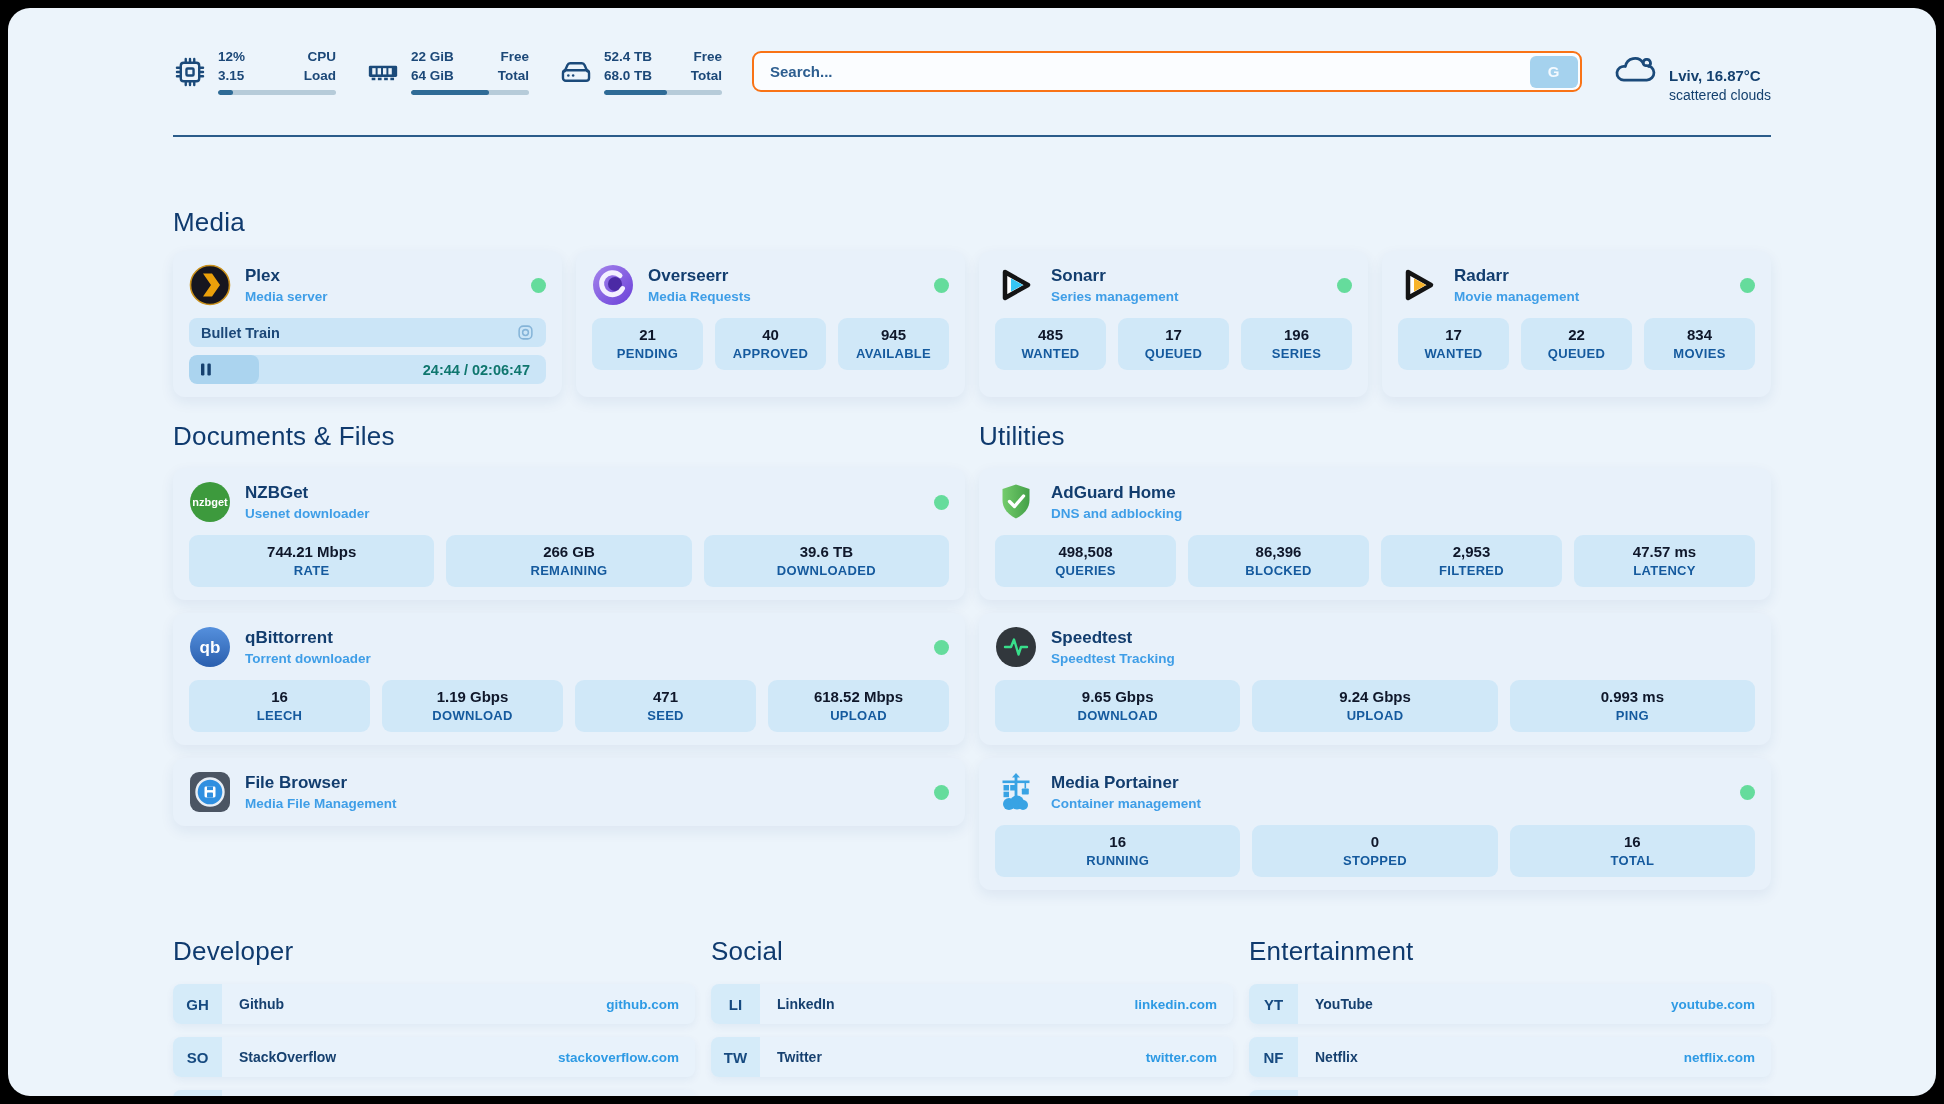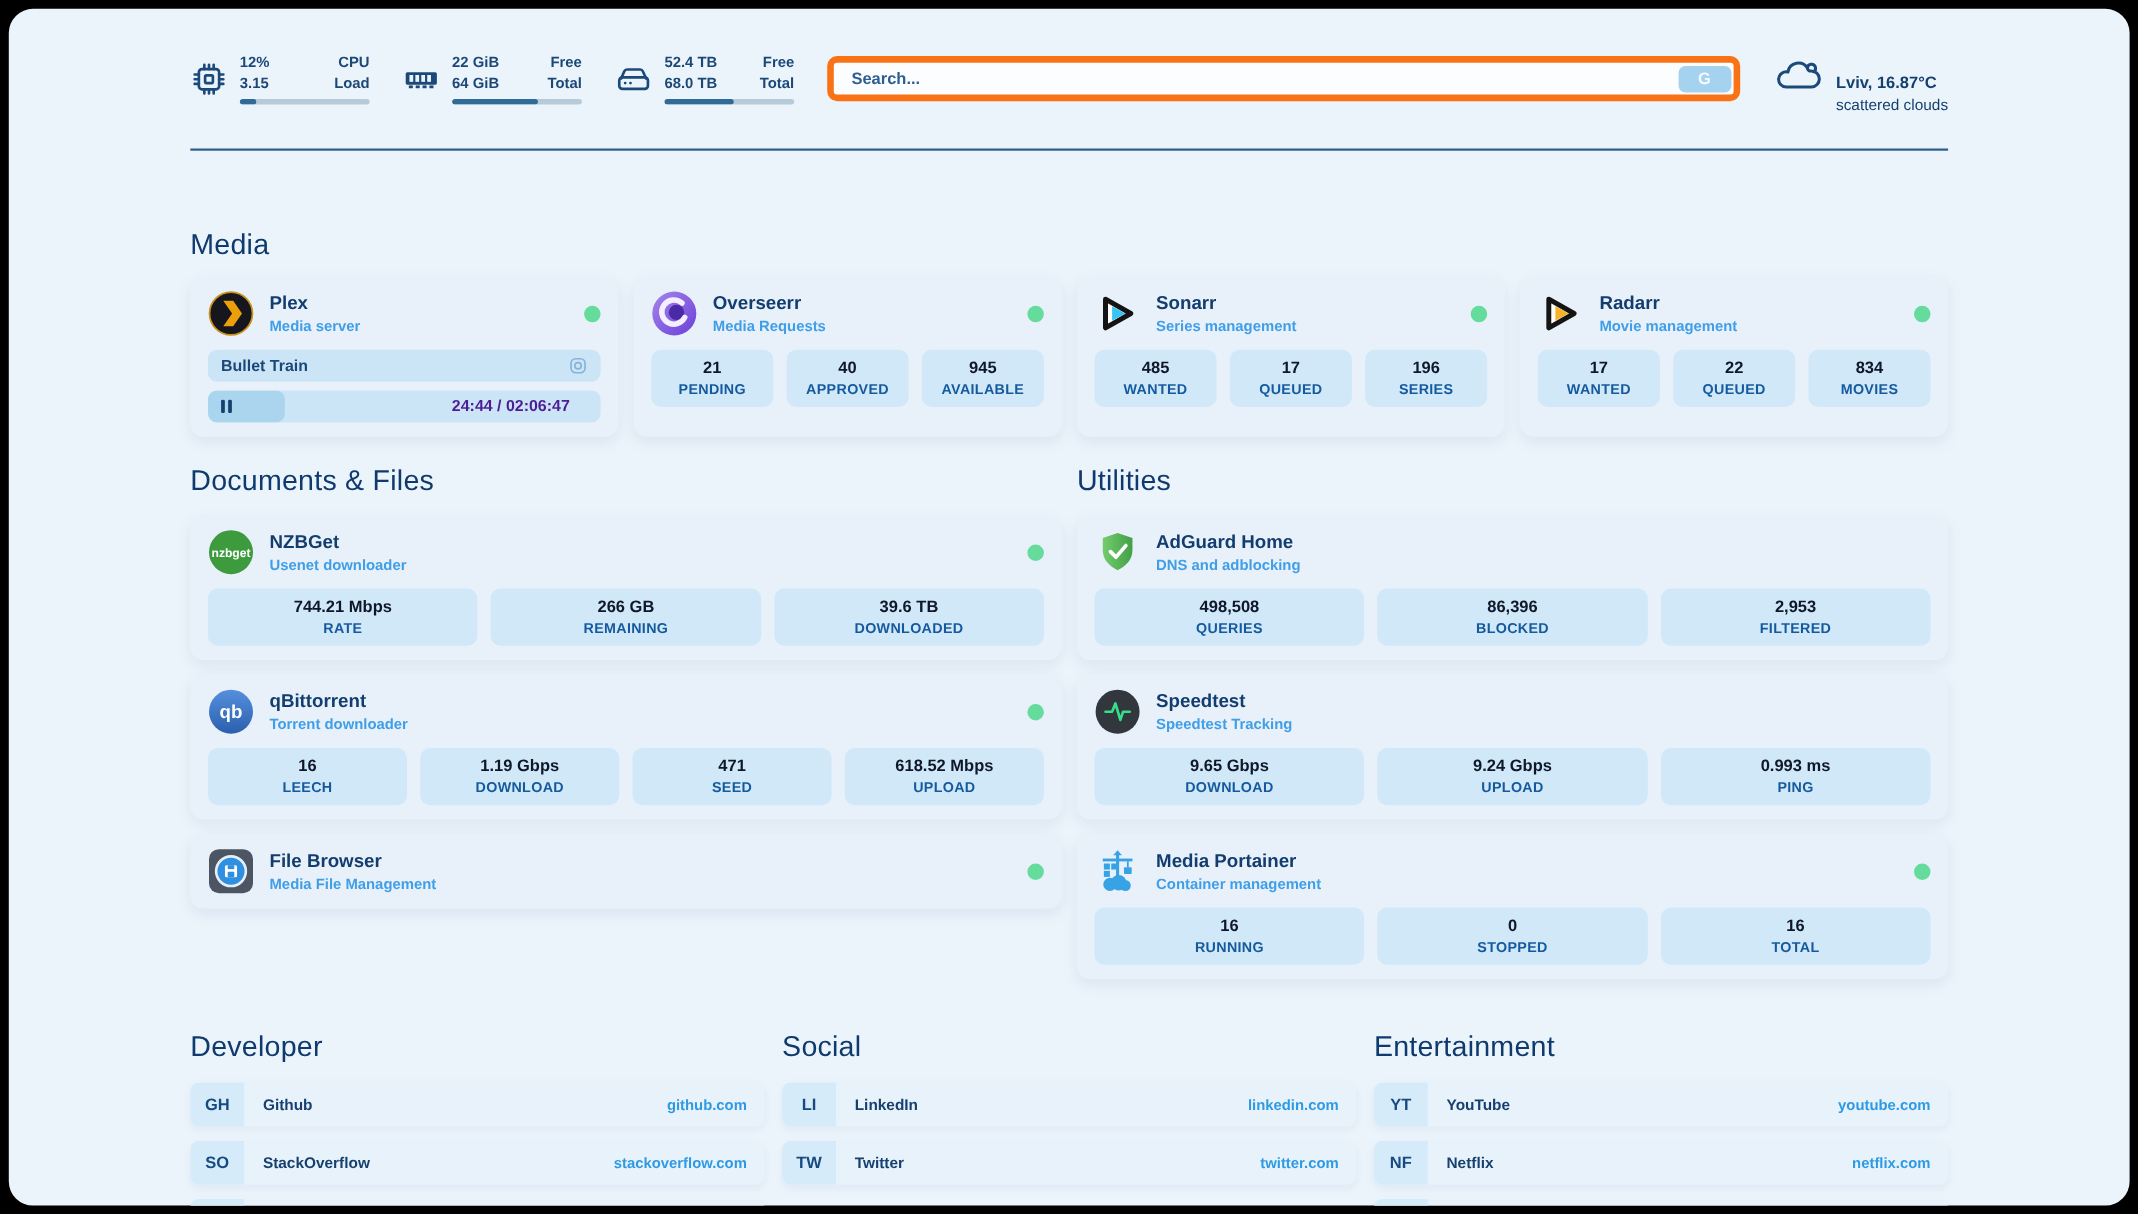--- a/index.html
+++ b/index.html
@@ -15,21 +15,21 @@
   .sys-stat { display:flex; align-items:center; gap:11px; }
   .sys-icon { color:#1b4a7a; display:flex; }
   .sys-body { display:flex; flex-direction:column; width:118px; }
   .sys-text { display:flex; justify-content:space-between; font-size:13.5px;
               font-weight:700; color:#1c4878; line-height:1.35; }
   .sys-vals { display:flex; flex-direction:column; }
   .sys-labels { display:flex; flex-direction:column; text-align:right; }
   .sys-bar { height:5px; background:#b6cbd9; border-radius:3px; margin-top:5px; overflow:hidden; }
   .sys-fill { height:100%; background:#2f6b96; border-radius:3px; }
 
-  .search-wrap { flex:1; display:flex; align-items:stretch; border:6px solid #f97316;
+  .search-wrap { flex:1; display:flex; align-items:stretch; border:2px solid #f97316;
                  background:#fbfdff; border-radius:9px; height:41px; overflow:hidden; }
   .search-input { flex:1; border:none; outline:none; background:transparent; padding:0 16px;
                   font-size:15px; color:#1c4878; font-family:inherit; font-weight:600; }
   .search-input::placeholder { color:#2d5e90; opacity:1; }
   .search-btn { width:48px; margin:2.5px; border:none; border-radius:6px; background:#a5d2ee;
                 color:#f4faff; font-size:15px; font-weight:700; font-family:inherit; cursor:pointer; }
 
   .weather { display:flex; align-items:center; gap:13px; color:#14406e; }
   .weather-txt { display:flex; flex-direction:column; line-height:1.35; }
   .weather-loc { font-size:15px; font-weight:700;margin-top:28px; }
@@ -57,22 +57,22 @@
   .stat-label { font-size:13px; font-weight:700; color:#155a9e; margin-top:3px; letter-spacing:0.3px; }
 
   
   .stream-row { background:#cbe5f7; border-radius:8px; margin-top:12px; display:flex;
                 align-items:center; padding:6px 12px; font-size:14.5px; color:#1c4878; font-weight:700; }
   .stream-gear { margin-left:auto; display:flex; color:#85b4d8; cursor:pointer; }
   .progress-row { background:#cbe5f7; border-radius:8px; margin-top:8px; position:relative;
                   height:29px; display:flex; align-items:center; overflow:hidden; }
   .progress-fill { position:absolute; left:0; top:0; bottom:0; background:#abd4ef; border-radius:8px; }
   .pause-icon { position:relative; margin-left:11px; display:flex; }
-  .progress-time { position:relative; margin-left:auto; font-weight:700; color:#4c1d95;
-                   font-size:14.5px; padding-right:28px; }
+  .progress-time { position:relative; margin-left:auto; font-weight:700; color:#0f766e;
+                   font-size:14.5px; padding-right:16px; }
 
   .two-col { display:grid; grid-template-columns:1fr 1fr; gap:14px; margin-top:24px; }
   .col { display:flex; flex-direction:column; gap:13px; }
   .col .section-title { margin-bottom:3px; }
   .card-plain { padding:13px 16px; }
 
   
   .bookmarks-grid { display:grid; grid-template-columns:repeat(3,1fr); gap:16px; margin-top:46px; }
   .bm-col { display:flex; flex-direction:column; gap:13px; }
   .bm-col .section-title { margin-bottom:4px; }
@@ -456,20 +456,24 @@
               <div class="stat-label">QUERIES</div>
             </div>
             <div class="stat">
               <div class="stat-value">86,396</div>
               <div class="stat-label">BLOCKED</div>
             </div>
             <div class="stat">
               <div class="stat-value">2,953</div>
               <div class="stat-label">FILTERED</div>
             </div>
+            <div class="stat">
+              <div class="stat-value">47.57 ms</div>
+              <div class="stat-label">LATENCY</div>
+            </div>
           </div>
         </div>
 
         <div class="card card-plain">
           <div class="card-head">
             <span class="app-icon">
               <svg width="42" height="42" viewBox="0 0 42 42">
                 <circle cx="21" cy="21" r="20" fill="#31373c"></circle>
                 <polyline points="10,21 16,21 19,13.5 23.5,28.5 26,21 32,21" fill="none" stroke="#38df8b" stroke-width="2.4" stroke-linecap="round" stroke-linejoin="round"></polyline>
               </svg>

